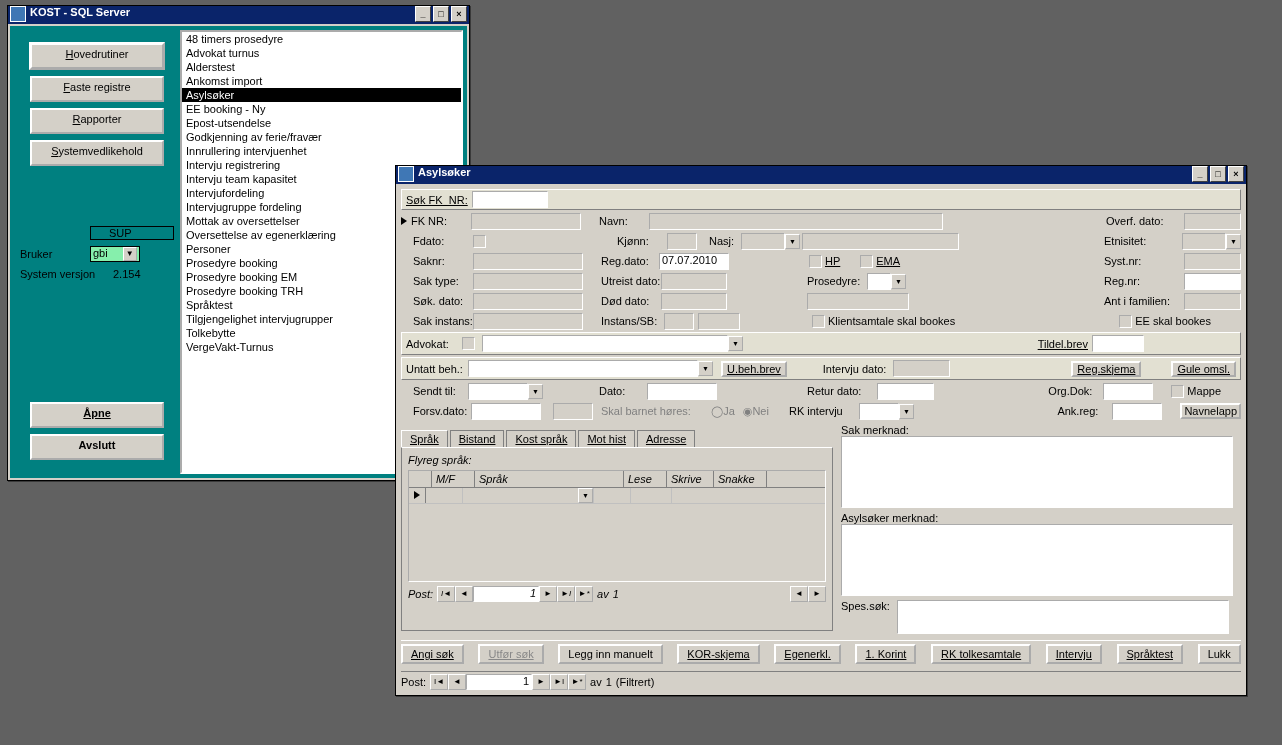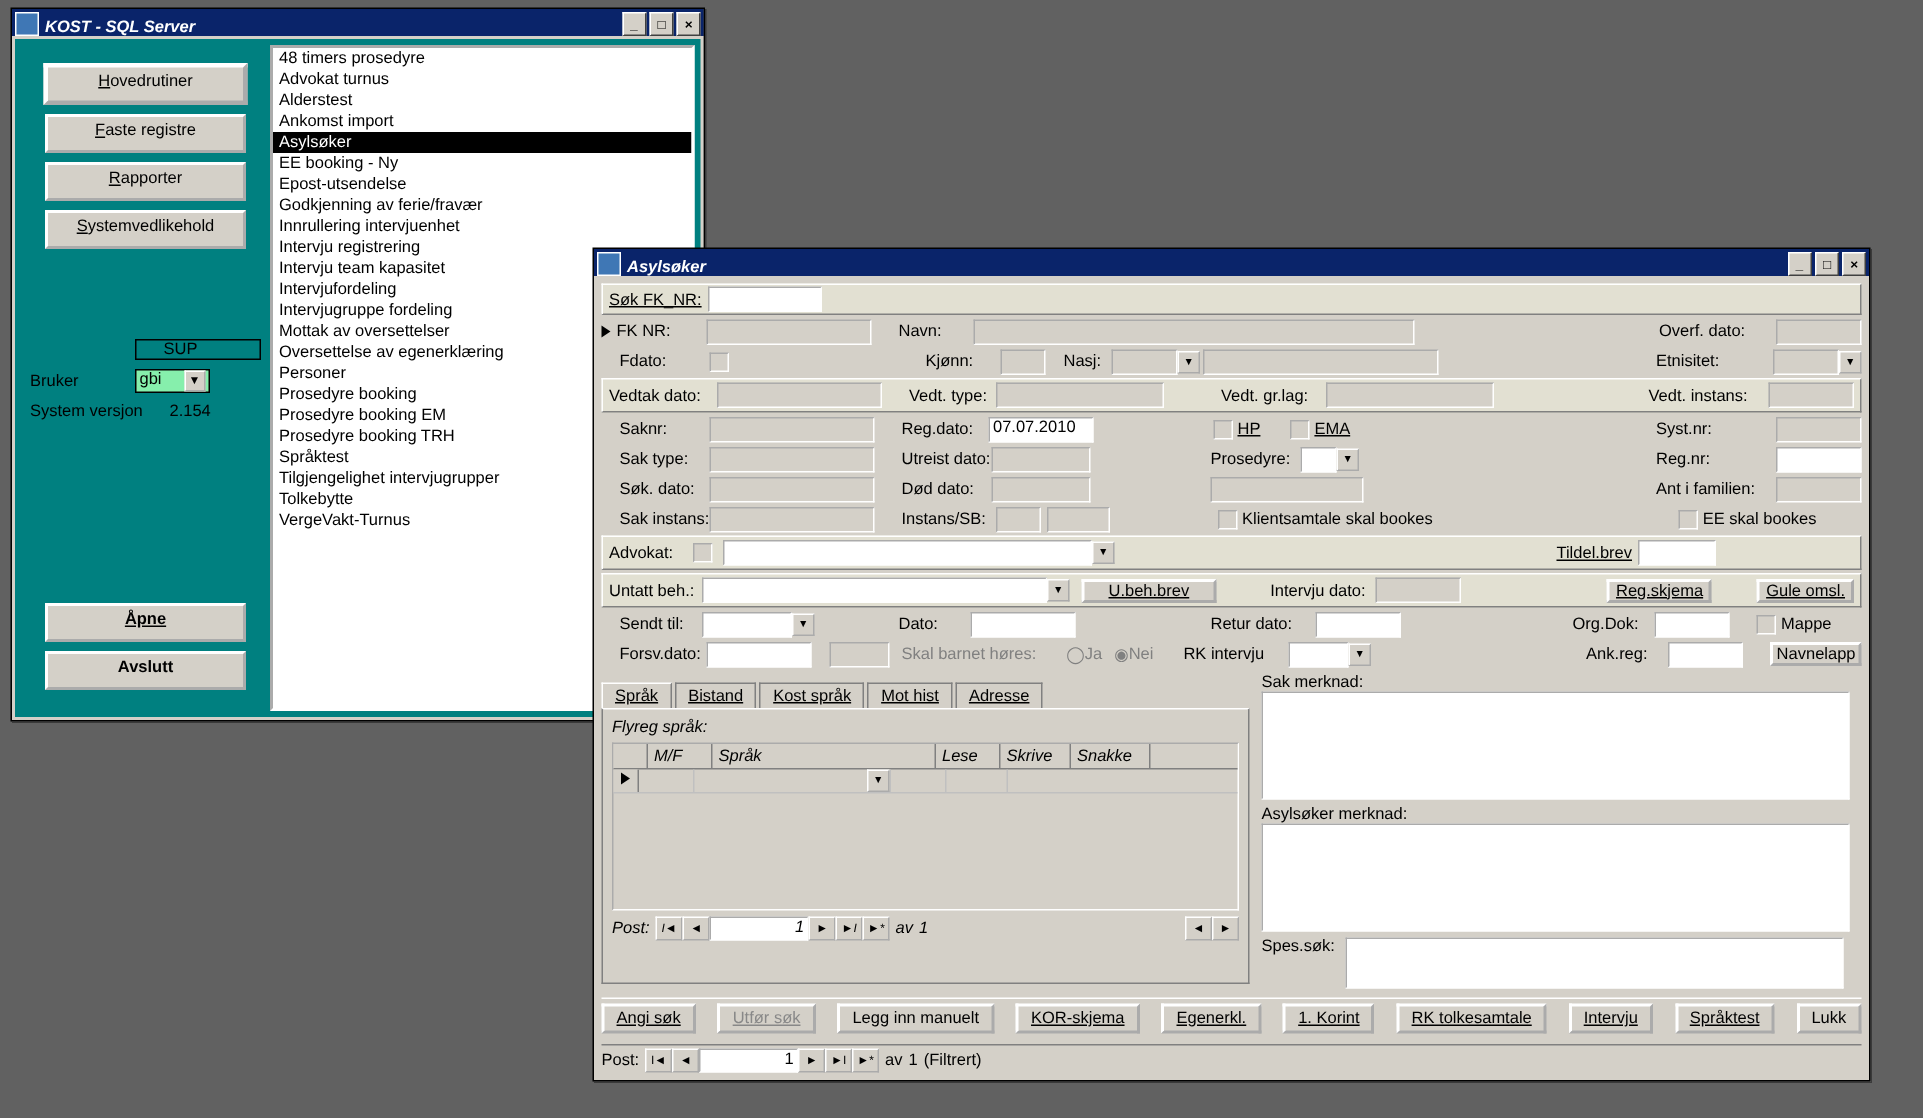--- a/index.html
+++ b/index.html
@@ -1,17 +1,17 @@
 <!DOCTYPE html>
 <html><head>
 <meta charset="utf-8">
 <style>
 html,body{margin:0;padding:0;height:100%;background:#616161;font-family:Arial,Helvetica,sans-serif;font-size:11px;color:#000;}
 .window{position:absolute;border:1px solid #000;box-shadow:1px 1px 0 #3a3a3a;}
-.titlebar{height:18px;background:#0a246a;color:#fff;display:flex;align-items:flex-end;padding:0 2px;font-weight:bold;font-style:italic;}
+.titlebar{height:18px;background:#0a246a;color:#fff;display:flex;align-items:flex-start;padding:0 2px;font-weight:bold;}
 .titlebar .ticon{width:14px;height:14px;background:#3f77b5;margin-right:4px;border:1px solid #fff;}
 .titlebar .spacer{flex:1;}
 .titlebar .winbtns{display:flex;}
 .titlebar .winbtn{width:14px;height:14px;background:#d4d0c8;border:1px solid #fff;border-right-color:#404040;border-bottom-color:#404040;margin-left:2px;display:flex;align-items:center;justify-content:center;font-size:9px;font-weight:bold;color:#000;line-height:1;}
 .winbody{background:#d4d0c8;padding:2px;}
 .kost-inner{background:#008080;padding:4px;display:flex;}
 .kost-left{width:154px;padding:6px;}
 .kost-btn{display:block;width:130px;height:22px;margin:6px auto;background:#d4d0c8;border:2px outset #fff;text-align:center;font-size:11px;line-height:18px;}
 .kost-btn.heavy{border-width:3px;}
 .kost-btn u{text-decoration:underline;}
@@ -156,33 +156,20 @@
       <span style="width:32px">Nasj:</span>
       <span class="inp" style="width:42px"></span>
         <span class="dd">▼</span>
       <span class="inp" style="width:155px;margin-left:2px"></span>
       <span style="flex:1"></span>
       <span style="width:78px">Etnisitet:</span>
       <span class="inp" style="width:42px"></span>
         <span class="dd">▼</span>
     </div>
 
-    <div class="hdrband">
-      <span style="width:72px">Vedtak dato:</span>
-      <span class="inp" style="width:108px"></span>
-      <span style="width:18px"></span>
-      <span style="width:58px">Vedt. type:</span>
-      <span class="inp" style="width:110px"></span>
-      <span style="width:38px"></span>
-      <span style="width:70px">Vedt. gr.lag:</span>
-      <span class="inp" style="width:110px"></span>
-      <span style="flex:1"></span>
-      <span style="width:80px">Vedt. instans:</span>
-      <span class="inp" style="width:55px"></span>
-    </div>
 
     <div class="fieldrow">
       <span style="width:12px"></span>
       <span style="width:60px">Saknr:</span>
       <span class="inp" style="width:108px"></span>
       <span style="width:18px"></span>
       <span style="width:58px">Reg.dato:</span>
       <span class="inp white" style="width:64px;padding:0 2px">07.07.2010</span>
       <span style="width:80px"></span>
       <span class="chk"></span>
@@ -251,21 +238,21 @@
       <span style="text-decoration:underline">Tildel.brev</span>
       <span class="inp white" style="width:50px;margin-left:4px"></span>
       <span style="width:92px"></span>
     </div>
 
     <div class="hdrband" style="margin-top:0">
       <span style="width:62px">Untatt beh.:</span>
       <span class="inp white" style="width:228px"></span>
         <span class="dd">▼</span>
       <span style="width:8px"></span>
-      <span class="btn" style="padding:0 16px"><u>U.beh.brev</u></span>
+      <span class="btn" style="padding:0 4px"><u>U.beh.brev</u></span>
       <span style="width:36px"></span>
       <span style="width:70px">Intervju dato:</span>
       <span class="inp" style="width:55px"></span>
       <span style="flex:1"></span>
       <span class="btn" style="padding:0 4px"><u>Reg.skjema</u></span>
       <span style="width:30px"></span>
       <span class="btn" style="padding:0 4px"><u>Gule omsl.</u></span>
     </div>
 
     <div class="fieldrow">

